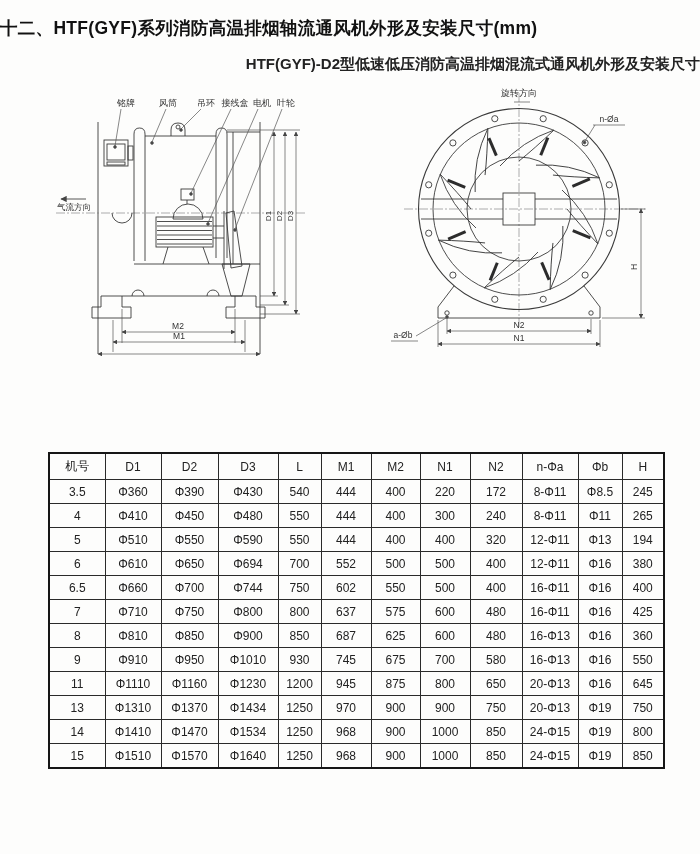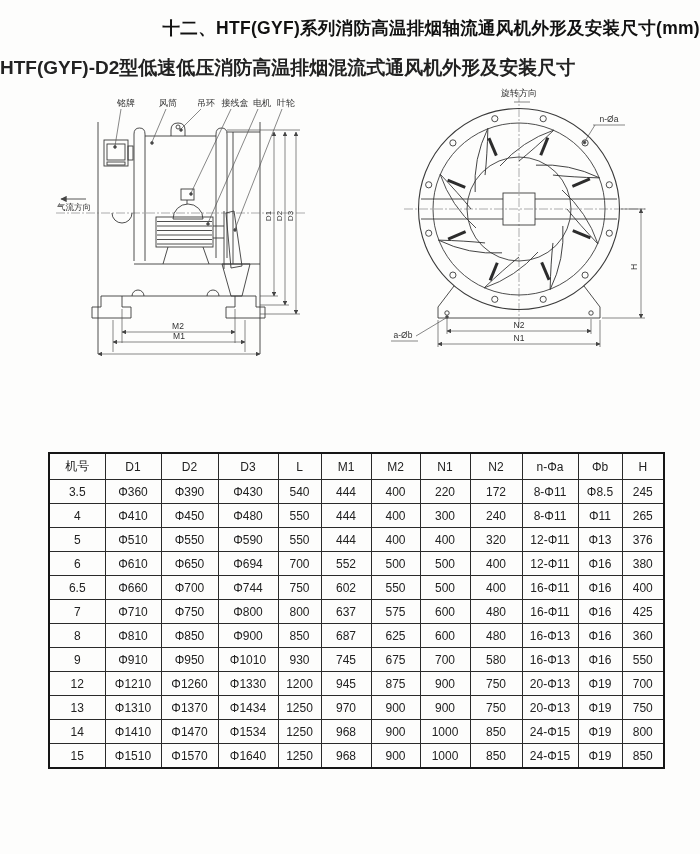--- a/index.html
+++ b/index.html
@@ -1,26 +1,26 @@
 <!DOCTYPE html>
 <html><head>
 <meta charset="utf-8">
 <style>
   html,body{margin:0;padding:0;background:#ffffff;}
   .page{
     position:relative;width:700px;height:854px;background:#fdfdfc;
     font-family:"Liberation Sans",sans-serif;color:#1a1a1a;overflow:hidden;
   }
   .title{
-    position:absolute;top:16px;left:0;width:100%;text-align:right;
+    position:absolute;top:16px;left:0;width:100%;text-align:left;
     font-size:17.5px;font-weight:bold;letter-spacing:.3px;color:#111;
   }
   .subtitle{
-    position:absolute;top:55px;left:0;width:100%;text-align:left;
-    font-size:19px;font-weight:600;color:#222;
+    position:absolute;top:55px;left:0;width:100%;text-align:right;
+    font-size:15px;font-weight:600;color:#222;
   }
   .drawing{position:absolute;}
   svg text{fill:#333;}
   .dim-table{
     position:absolute;left:48px;top:452px;width:616px;
     border-collapse:collapse;table-layout:fixed;
     font-size:12px;color:#222;border:2px solid #161616;background:#fdfdfc;
   }
   .dim-table th,.dim-table td{
     border:1px solid #2a2a2a;text-align:center;vertical-align:middle;
@@ -308,21 +308,21 @@
           <td>Φ510</td>
           <td>Φ550</td>
           <td>Φ590</td>
           <td>550</td>
           <td>444</td>
           <td>400</td>
           <td>400</td>
           <td>320</td>
           <td>12-Φ11</td>
           <td>Φ13</td>
-          <td>376</td>
+          <td>194</td>
         </tr>
         <tr>
           <td>6</td>
           <td>Φ610</td>
           <td>Φ650</td>
           <td>Φ694</td>
           <td>700</td>
           <td>552</td>
           <td>500</td>
           <td>500</td>
@@ -381,32 +381,32 @@
           <td>930</td>
           <td>745</td>
           <td>675</td>
           <td>700</td>
           <td>580</td>
           <td>16-Φ13</td>
           <td>Φ16</td>
           <td>550</td>
         </tr>
         <tr>
-          <td>12</td>
-          <td>Φ1210</td>
-          <td>Φ1260</td>
-          <td>Φ1330</td>
+          <td>11</td>
+          <td>Φ1110</td>
+          <td>Φ1160</td>
+          <td>Φ1230</td>
           <td>1200</td>
           <td>945</td>
           <td>875</td>
-          <td>900</td>
-          <td>750</td>
+          <td>800</td>
+          <td>650</td>
           <td>20-Φ13</td>
-          <td>Φ19</td>
-          <td>700</td>
+          <td>Φ16</td>
+          <td>645</td>
         </tr>
         <tr>
           <td>13</td>
           <td>Φ1310</td>
           <td>Φ1370</td>
           <td>Φ1434</td>
           <td>1250</td>
           <td>970</td>
           <td>900</td>
           <td>900</td>

